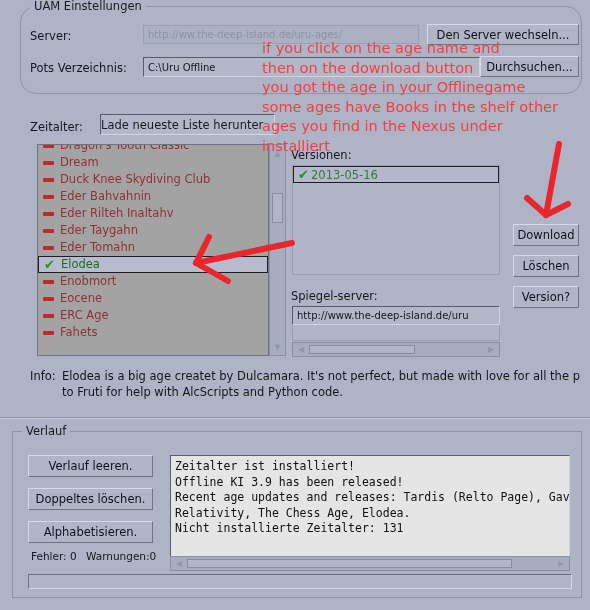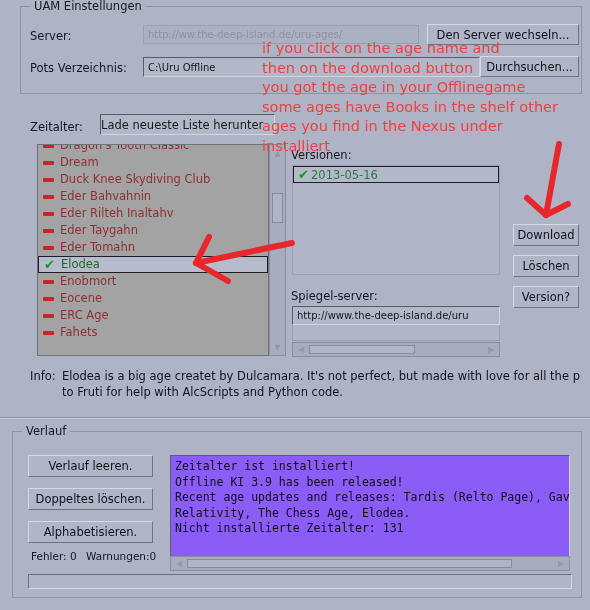--- a/index.html
+++ b/index.html
@@ -89,21 +89,21 @@
               border:1px solid #888d9e;box-sizing:border-box;}
   .sbh{position:absolute;background:#a7adbe;border:1px solid #8b90a1;box-sizing:border-box;}
   .sbh .arw{position:absolute;top:1px;bottom:1px;width:14px;
             display:flex;align-items:center;justify-content:center;
             color:#9298a9;font-size:8px;}
   .sbh .thumb{position:absolute;top:2px;bottom:2px;background:#b0b6c7;
               border:1px solid #888d9e;box-sizing:border-box;}
 
   
   .logbox{
-    position:absolute;background:#8b5cf6;border:1px solid #5a5f6e;
+    position:absolute;background:#e5e5e5;border:1px solid #5a5f6e;
     border-right-color:#cdd1dc;border-bottom-color:#cdd1dc;
     box-sizing:border-box;overflow:hidden;padding:3px 0 0 4px;
   }
   .logline{
     font-family:"DejaVu Sans Mono","Liberation Mono",monospace;
     font-size:11.5px;line-height:15.5px;color:#101016;white-space:nowrap;
   }
 
   .infotxt{position:absolute;font-size:11.5px;color:#14141a;white-space:nowrap;}
 
@@ -121,21 +121,21 @@
     position:absolute;color:#f04040;font-size:14.5px;
     line-height:19.5px;white-space:nowrap;font-weight:500;
   }
   .annosvg{position:absolute;pointer-events:none;}
 </style>
 </head>
 <body>
 
 <div class="root">
 
-  <div class="group" style="left:20px;top:6px;width:560px;height:86px;">
+  <div class="group" style="left:20px;top:6px;width:560px;height:86px;border-radius:16px;">
     <span class="glegend">UAM Einstellungen</span>
   </div>
 
   <div class="lbl" style="left:30px;top:29px;">Server:</div>
   <div class="field ghost" style="left:143px;top:25px;width:276px;height:19px;">http://ww.the-deep-island.de/uru-ages/</div>
   <div class="btn" style="left:427px;top:24px;width:152px;height:21px;">Den Server wechseln...</div>
 
   <div class="lbl" style="left:30px;top:61px;">Pots Verzeichnis:</div>
   <div class="field" style="left:143px;top:57px;width:337px;height:20px;">C:\Uru Offline</div>
   <div class="btn" style="left:480px;top:56px;width:99px;height:21px;">Durchsuchen...</div>

